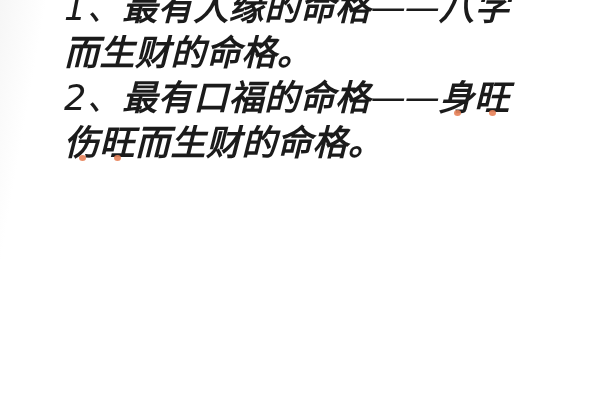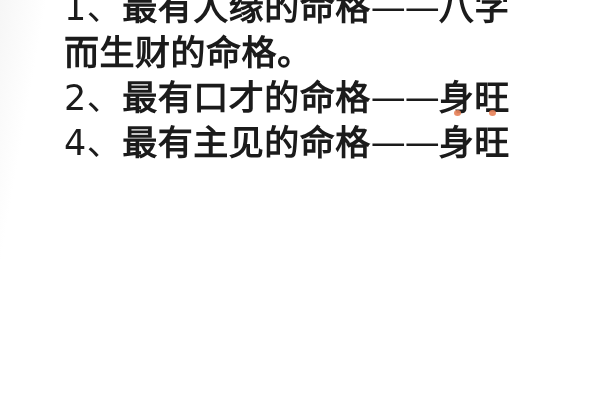--- a/index.html
+++ b/index.html
@@ -15,20 +15,21 @@
     font-family: "DejaVu Sans", "Liberation Sans", sans-serif;
     overflow: hidden;
   }
 
   .doc-canvas {
     position: relative;
     width: 600px;
     height: 400px;
     background: #fefefe;
     overflow: hidden;
+    font-style: italic;
   }
 
   
   .paper-tint {
     position: absolute;
     inset: 0;
     background:
       linear-gradient(100deg, #f6f6f6 0px, #ffffff 46px, #ffffff 100%);
     pointer-events: none;
   }
@@ -88,20 +89,20 @@
 <body>
 
 <div class="doc-canvas">
   <div class="paper-tint"></div>
 
   <div class="text-block">
 
     <div class="text-line"><span class="num">1、</span><span>最有人缘的命格</span><span class="dash">——</span><span>八字</span></div>
     <div class="text-line"><span>而生财的命格。</span></div>
 
-    <div class="text-line"><span class="num">2、</span><span>最有口才的命格</span><span class="dash">——</span><span><span class="em-dot em-orange">身</span><span class="em-dot em-orange">旺</span></span></div>
+    <div class="text-line"><span class="num">2、</span><span>最有口福的命格</span><span class="dash">——</span><span><span class="em-dot em-orange">身</span><span class="em-dot em-orange">旺</span></span></div>
+    <div class="text-line"><span><span class="em-dot em-orange">伤</span><span class="em-dot em-orange">旺</span></span><span>而生财的命格。</span></div>
 
 
-    <div class="text-line"><span class="num">4、</span><span>最有主见的命格</span><span class="dash">——</span><span>身旺</span></div>
 
 
   </div>
 </div>
 
 </body></html>

